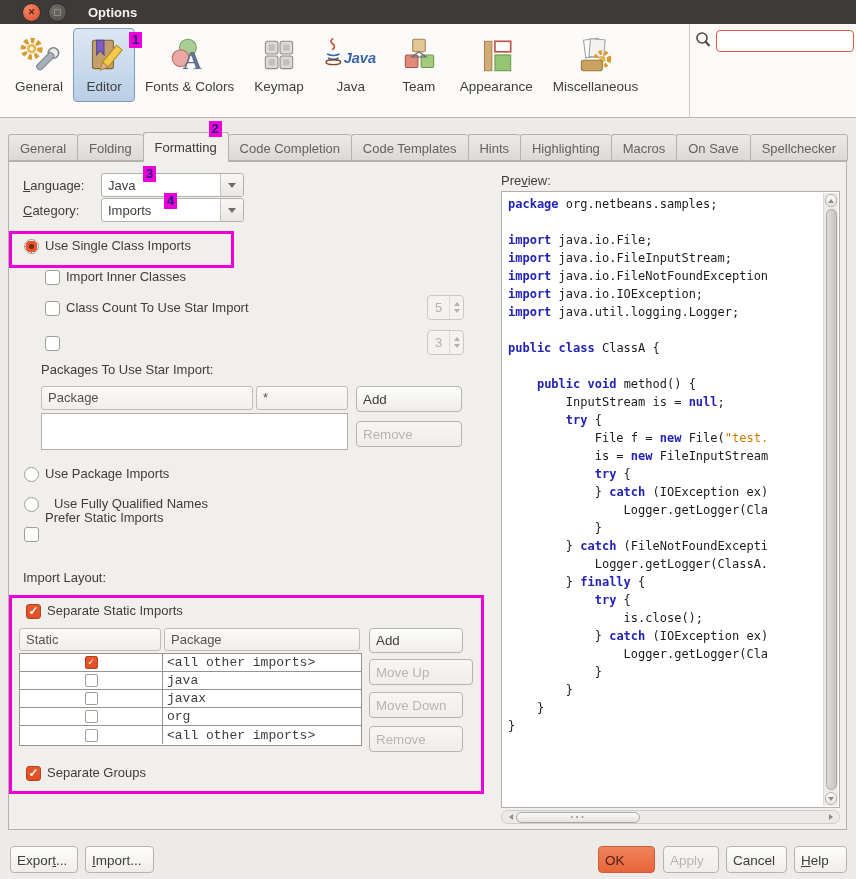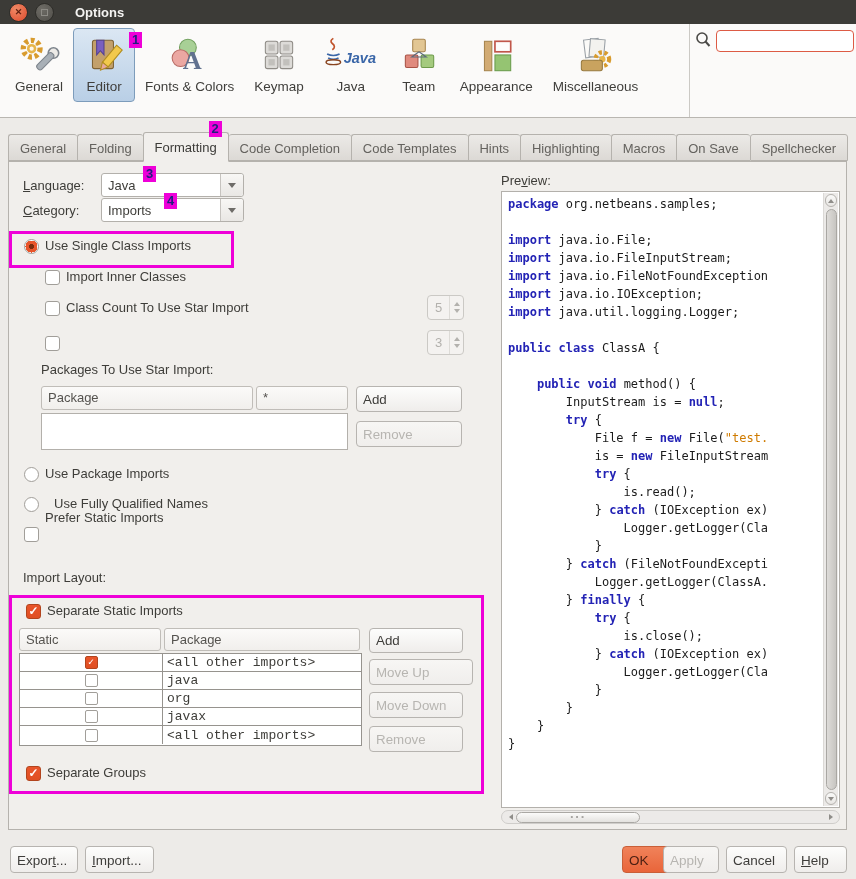--- a/index.html
+++ b/index.html
@@ -1,20 +1,20 @@
 <!DOCTYPE html>
 <html style="--accent: #e8552b; --annotation: #ee00d8; --annotationtext: #20207e; --keyword: #2323b5; --string: #cf7b00; --titlebar: #3c3b37; --searchborder: #dd5b45; --okbutton: #ed764d;"><head>
 <meta charset="utf-8">
 <style>
   html,body{margin:0;padding:0;}
   .win{position:relative;width:856px;height:879px;background:#edebe8;overflow:hidden;
        font-family:"Liberation Sans",sans-serif;font-size:13px;color:#3e3d39;}
   
   .titlebar{position:absolute;left:0;top:0;width:856px;height:24px;background:var(--titlebar);
-            display:flex;align-items:center;padding-left:9px;box-sizing:border-box;gap:7px;}
+            display:flex;align-items:center;padding-left:22px;box-sizing:border-box;gap:7px;}
   .wbtn{width:17px;height:17px;border-radius:50%;display:inline-block;position:relative;}
   .wbtn.close{background:radial-gradient(circle at 35% 30%,#f08a66,#dc4a2d);border:1px solid #2e2d29;}
   .wbtn.close::after{content:"✕";position:absolute;left:0;top:0;width:100%;height:100%;
     font-size:9px;line-height:16px;text-align:center;color:#5e1f10;font-weight:bold;}
   .wbtn.restore{background:radial-gradient(circle at 35% 30%,#6e6c66,#504e49);border:1px solid #2e2d29;}
   .wbtn.restore::after{content:"";position:absolute;left:5px;top:5px;width:5px;height:5px;border:1px solid #8d8b85;}
   .title-text{color:#f4f3f1;font-weight:bold;margin-left:14px;}
   
   .toolbar{position:absolute;left:0;top:24px;width:856px;height:94px;background:#fbfaf9;
            border-bottom:1px solid #b9b6b1;box-sizing:border-box;display:flex;align-items:flex-start;padding:4px 0 0 5px;}
@@ -301,27 +301,27 @@
         <div class="trow">
           <div class="tc1">
             <span class="cb tcb"></span>
           </div>
           <div class="tc2">java</div>
         </div>
         <div class="trow">
           <div class="tc1">
             <span class="cb tcb"></span>
           </div>
-          <div class="tc2">org</div>
+          <div class="tc2">javax</div>
         </div>
         <div class="trow">
           <div class="tc1">
             <span class="cb tcb"></span>
           </div>
-          <div class="tc2">javax</div>
+          <div class="tc2">org</div>
         </div>
         <div class="trow">
           <div class="tc1">
             <span class="cb tcb"></span>
           </div>
           <div class="tc2">&lt;all other imports&gt;</div>
         </div>
       </div>
 
     <button class="btn disabled" style="left:360px;top:497px;width:104px;height:26px">Move Up</button>
@@ -346,21 +346,20 @@
           <div class="cl"><span class="kw">import</span> java.util.logging.Logger;</div>
           <div class="cl">&nbsp;</div>
           <div class="cl"><span class="kw">public</span> <span class="kw">class</span> ClassA {</div>
           <div class="cl">&nbsp;</div>
           <div class="cl">    <span class="kw">public</span> <span class="kw">void</span> method() {</div>
           <div class="cl">        InputStream is = <span class="kw">null</span>;</div>
           <div class="cl">        <span class="kw">try</span> {</div>
           <div class="cl">            File f = <span class="kw">new</span> File(<span class="str">"test.</span></div>
           <div class="cl">            is = <span class="kw">new</span> FileInputStream</div>
           <div class="cl">            <span class="kw">try</span> {</div>
-          <div class="cl">                is.read();</div>
           <div class="cl">            } <span class="kw">catch</span> (IOException ex)</div>
           <div class="cl">                Logger.getLogger(Cla</div>
           <div class="cl">            }</div>
           <div class="cl">        } <span class="kw">catch</span> (FileNotFoundExcepti</div>
           <div class="cl">            Logger.getLogger(ClassA.</div>
           <div class="cl">        } <span class="kw">finally</span> {</div>
           <div class="cl">            <span class="kw">try</span> {</div>
           <div class="cl">                is.close();</div>
           <div class="cl">            } <span class="kw">catch</span> (IOException ex)</div>
           <div class="cl">                Logger.getLogger(Cla</div>
@@ -385,17 +384,17 @@
         </span>
       <span class="hthumb"></span>
       <span class="hstep" style="right:2px">
           <span class="tri-r"></span>
         </span>
     </div>
   </div>
 
   <button class="btn footer-btn" style="left:10px;top:846px;width:68px">Expor<u>t</u>...</button>
   <button class="btn footer-btn" style="left:85px;top:846px;width:69px"><u>I</u>mport...</button>
-  <button class="btn footer-btn ok" style="left:622px;top:846px;width:57px">OK</button>
+  <button class="btn footer-btn ok" style="left:598px;top:846px;width:57px">OK</button>
   <button class="btn footer-btn disabled" style="left:663px;top:846px;width:56px">Apply</button>
   <button class="btn footer-btn" style="left:726px;top:846px;width:61px">Cancel</button>
   <button class="btn footer-btn" style="left:794px;top:846px;width:53px"><u>H</u>elp</button>
 </div>
 
 </body></html>

